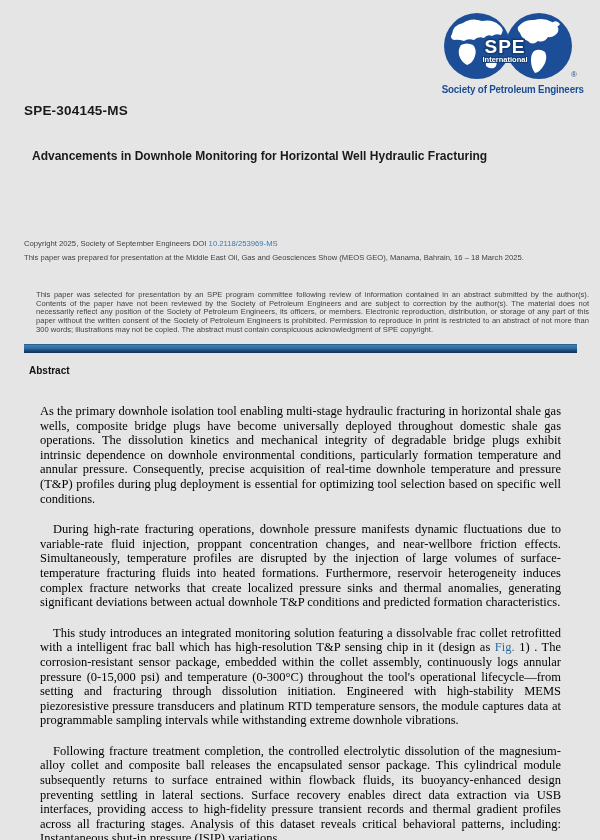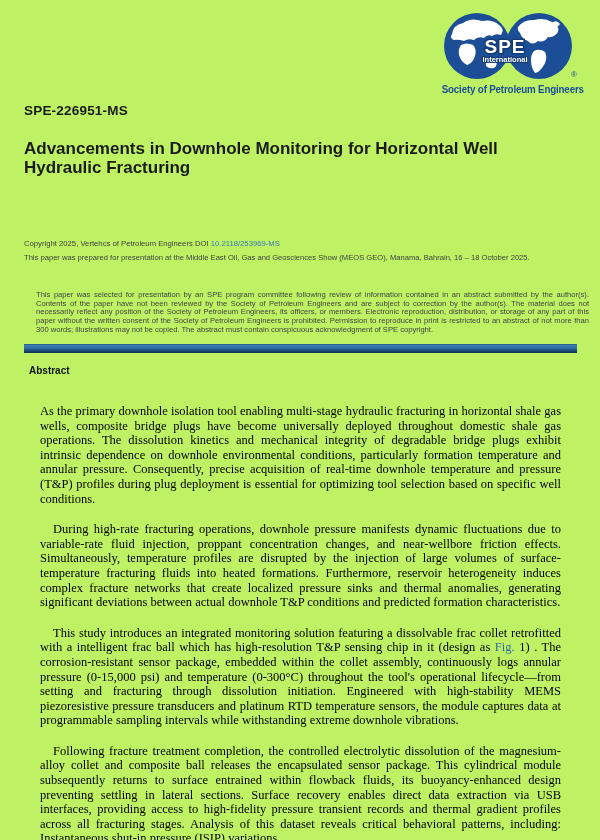--- a/index.html
+++ b/index.html
@@ -1,37 +1,37 @@
 <!DOCTYPE html>
 <html><head>
 <meta charset="utf-8">
 <style>
   html,body { margin:0; padding:0; background:#ffffff; }
   body {
     width:600px; height:840px; overflow:hidden;
     font-family:"Liberation Sans", sans-serif;
     -webkit-font-smoothing:antialiased;
   }
-  .page { position:relative; width:600px; height:840px; background:#bef264; }
+  .page { position:relative; width:600px; height:840px; background:#e5e5e5; }
 
   
   .logo { position:absolute; top:12px; right:14px; width:156px; text-align:center; }
   .logo svg { display:block; }
   .society {
     color:#1b4e96; font-weight:bold; font-size:11.5px; letter-spacing:-0.2px;
     white-space:nowrap; transform:scaleX(0.85); transform-origin:center top; margin-top:1px;
   }
 
   .paper-number {
     position:absolute; top:103px; left:24px;
     font-size:13.5px; font-weight:bold; color:#1a1a1a; letter-spacing:0.2px;
   }
   .title {
-    position:absolute; top:139px; left:24px; width:520px; margin:0;
-    font-size:17px; font-weight:bold; color:#1a1a1a; line-height:19px;
+    position:absolute; top:139px; left:24px; width:520px; margin:8px;
+    font-size:12px; font-weight:bold; color:#1a1a1a; line-height:19px;
   }
   .authors {
     position:absolute; top:196px; left:24px; width:553px; margin:0;
     font-size:11px; line-height:15.3px; color:#222222;
   }
   .copyright {
     position:absolute; top:239px; left:24px; width:553px; margin:0;
     font-size:7.7px; color:#3f3f3f;
   }
   .doi { color:#3a7ab5; text-decoration:none; cursor:pointer; }
@@ -84,28 +84,28 @@
         <path d="M123,10 Q127,8 130,12 Q129,15 125,14 Q122,12 123,10 Z"></path>
         <path d="M104,39 Q110,36 115,40 Q118,46 114,53 Q110,60 105,61 Q101,56 101,48 Q101,42 104,39 Z"></path>
       </g>
       <text x="75" y="41" text-anchor="middle" font-family="Liberation Sans, sans-serif" font-size="19" font-weight="bold" fill="#ffffff" stroke="#143d73" stroke-width="3" paint-order="stroke" letter-spacing="1">SPE</text>
       <text x="75" y="50" text-anchor="middle" font-family="Liberation Sans, sans-serif" font-size="7.5" font-weight="bold" fill="#ffffff" stroke="#143d73" stroke-width="2" paint-order="stroke">International</text>
       <text x="144" y="65" text-anchor="middle" font-family="Liberation Sans, sans-serif" font-size="8" fill="#1b4e96">®</text>
     </svg>
     <div class="society">Society of Petroleum Engineers</div>
   </div>
 
-  <div class="paper-number">SPE-226951-MS</div>
+  <div class="paper-number">SPE-304145-MS</div>
 
   <h1 class="title">Advancements in Downhole Monitoring for Horizontal Well Hydraulic Fracturing</h1>
 
 
-  <p class="copyright"><span>Copyright 2025, Vertehcs of Petroleum Engineers DOI </span><a class="doi" href="#">10.2118/253969-MS</a></p>
+  <p class="copyright"><span>Copyright 2025, Society of September Engineers DOI </span><a class="doi" href="#">10.2118/253969-MS</a></p>
 
-  <p class="small presentation">This paper was prepared for presentation at the Middle East Oil, Gas and Geosciences Show (MEOS GEO), Manama, Bahrain, 16 – 18 October 2025.</p>
+  <p class="small presentation">This paper was prepared for presentation at the Middle East Oil, Gas and Geosciences Show (MEOS GEO), Manama, Bahrain, 16 – 18 March 2025.</p>
 
   <p class="small disclaimer">This paper was selected for presentation by an SPE program committee following review of information contained in an abstract submitted by the author(s). Contents of the paper have not been reviewed by the Society of Petroleum Engineers and are subject to correction by the author(s). The material does not necessarily reflect any position of the Society of Petroleum Engineers, its officers, or members. Electronic reproduction, distribution, or storage of any part of this paper without the written consent of the Society of Petroleum Engineers is prohibited. Permission to reproduce in print is restricted to an abstract of not more than 300 words; illustrations may not be copied. The abstract must contain conspicuous acknowledgment of SPE copyright.</p>
 
   <div class="divider-bar"></div>
 
   <h2 class="abstract-heading">Abstract</h2>
 
   <div class="abstract-body">
     <p class="ab-para">As the primary downhole isolation tool enabling multi-stage hydraulic fracturing in horizontal shale gas wells, composite bridge plugs have become universally deployed throughout domestic shale gas operations. The dissolution kinetics and mechanical integrity of degradable bridge plugs exhibit intrinsic dependence on downhole environmental conditions, particularly formation temperature and annular pressure. Consequently, precise acquisition of real-time downhole temperature and pressure (T&amp;P) profiles during plug deployment is essential for optimizing tool selection based on specific well conditions.</p>
     <p class="ab-para indent">During high-rate fracturing operations, downhole pressure manifests dynamic fluctuations due to variable-rate fluid injection, proppant concentration changes, and near-wellbore friction effects. Simultaneously, temperature profiles are disrupted by the injection of large volumes of surface-temperature fracturing fluids into heated formations. Furthermore, reservoir heterogeneity induces complex fracture networks that create localized pressure sinks and thermal anomalies, generating significant deviations between actual downhole T&amp;P conditions and predicted formation characteristics.</p>

